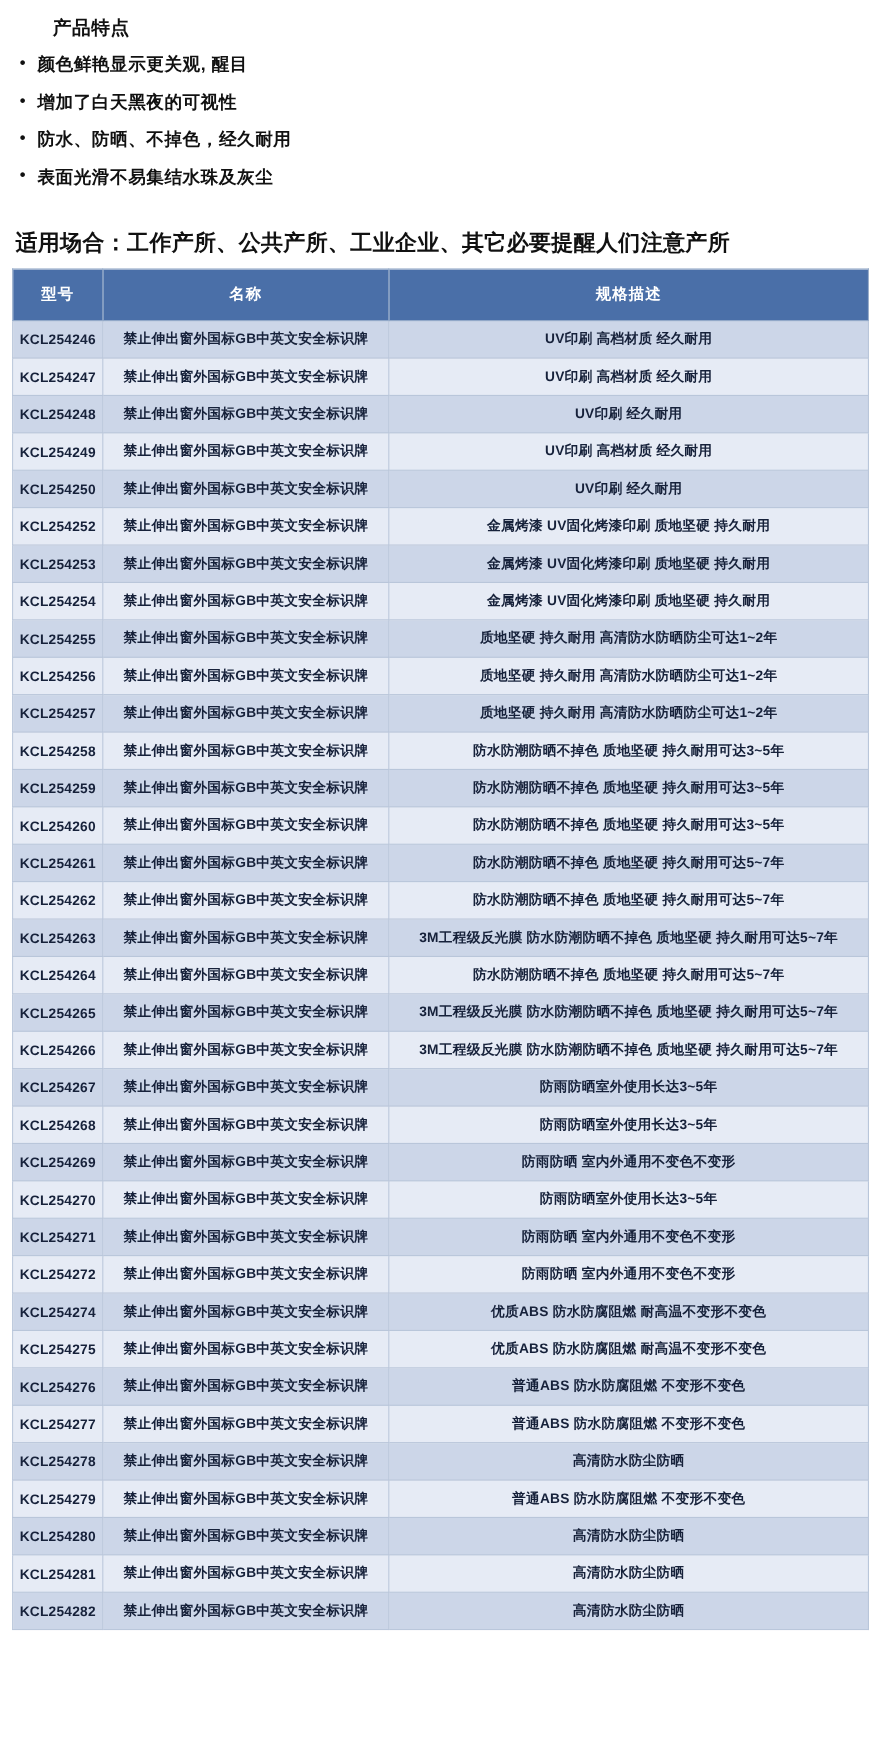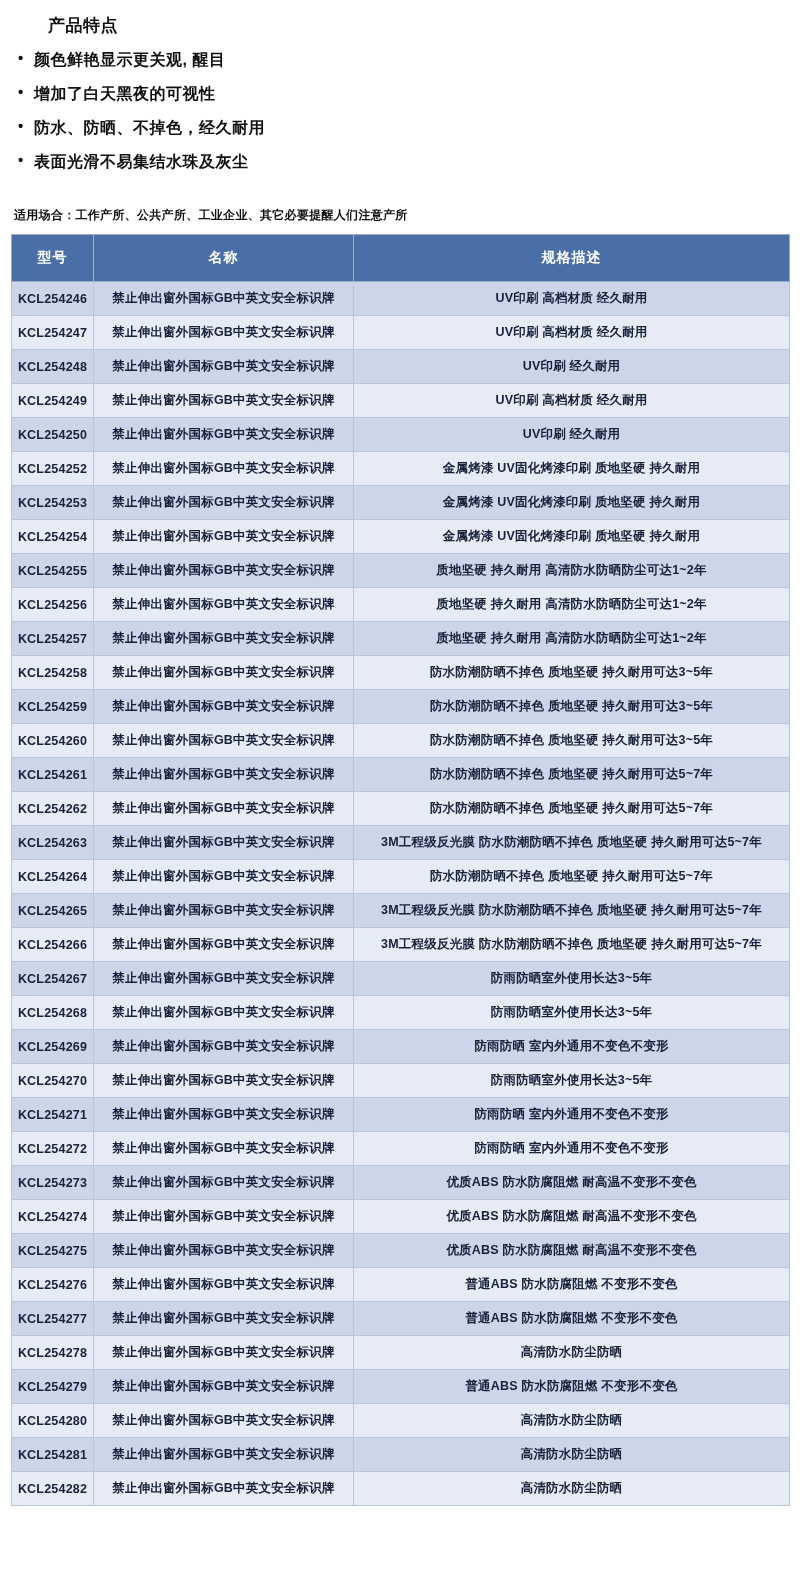--- a/index.html
+++ b/index.html
@@ -40,21 +40,21 @@
     line-height: 1.5;
   }
   .features-list li::before {
     content: "\2022";
     position: absolute;
     left: 2px;
     top: 4px;
     font-size: 15px;
   }
   .usage-line {
-    font-size: 12px;
+    font-size: 20px;
     font-weight: bold;
     padding: 28px 0 10px 14px;
     letter-spacing: 0.3px;
   }
   table.spec {
     width: 778px;
     margin: 0 auto 0 11px;
     border-collapse: collapse;
     table-layout: fixed;
   }
@@ -240,25 +240,20 @@
           <td class="model">KCL254271</td>
           <td class="name">禁止伸出窗外国标GB中英文安全标识牌</td>
           <td class="desc">防雨防晒 室内外通用不变色不变形</td>
         </tr>
         <tr>
           <td class="model">KCL254272</td>
           <td class="name">禁止伸出窗外国标GB中英文安全标识牌</td>
           <td class="desc">防雨防晒 室内外通用不变色不变形</td>
         </tr>
         <tr>
-          <td class="model">KCL254273</td>
-          <td class="name">禁止伸出窗外国标GB中英文安全标识牌</td>
-          <td class="desc">优质ABS 防水防腐阻燃 耐高温不变形不变色</td>
-        </tr>
-        <tr>
           <td class="model">KCL254274</td>
           <td class="name">禁止伸出窗外国标GB中英文安全标识牌</td>
           <td class="desc">优质ABS 防水防腐阻燃 耐高温不变形不变色</td>
         </tr>
         <tr>
           <td class="model">KCL254275</td>
           <td class="name">禁止伸出窗外国标GB中英文安全标识牌</td>
           <td class="desc">优质ABS 防水防腐阻燃 耐高温不变形不变色</td>
         </tr>
         <tr>

